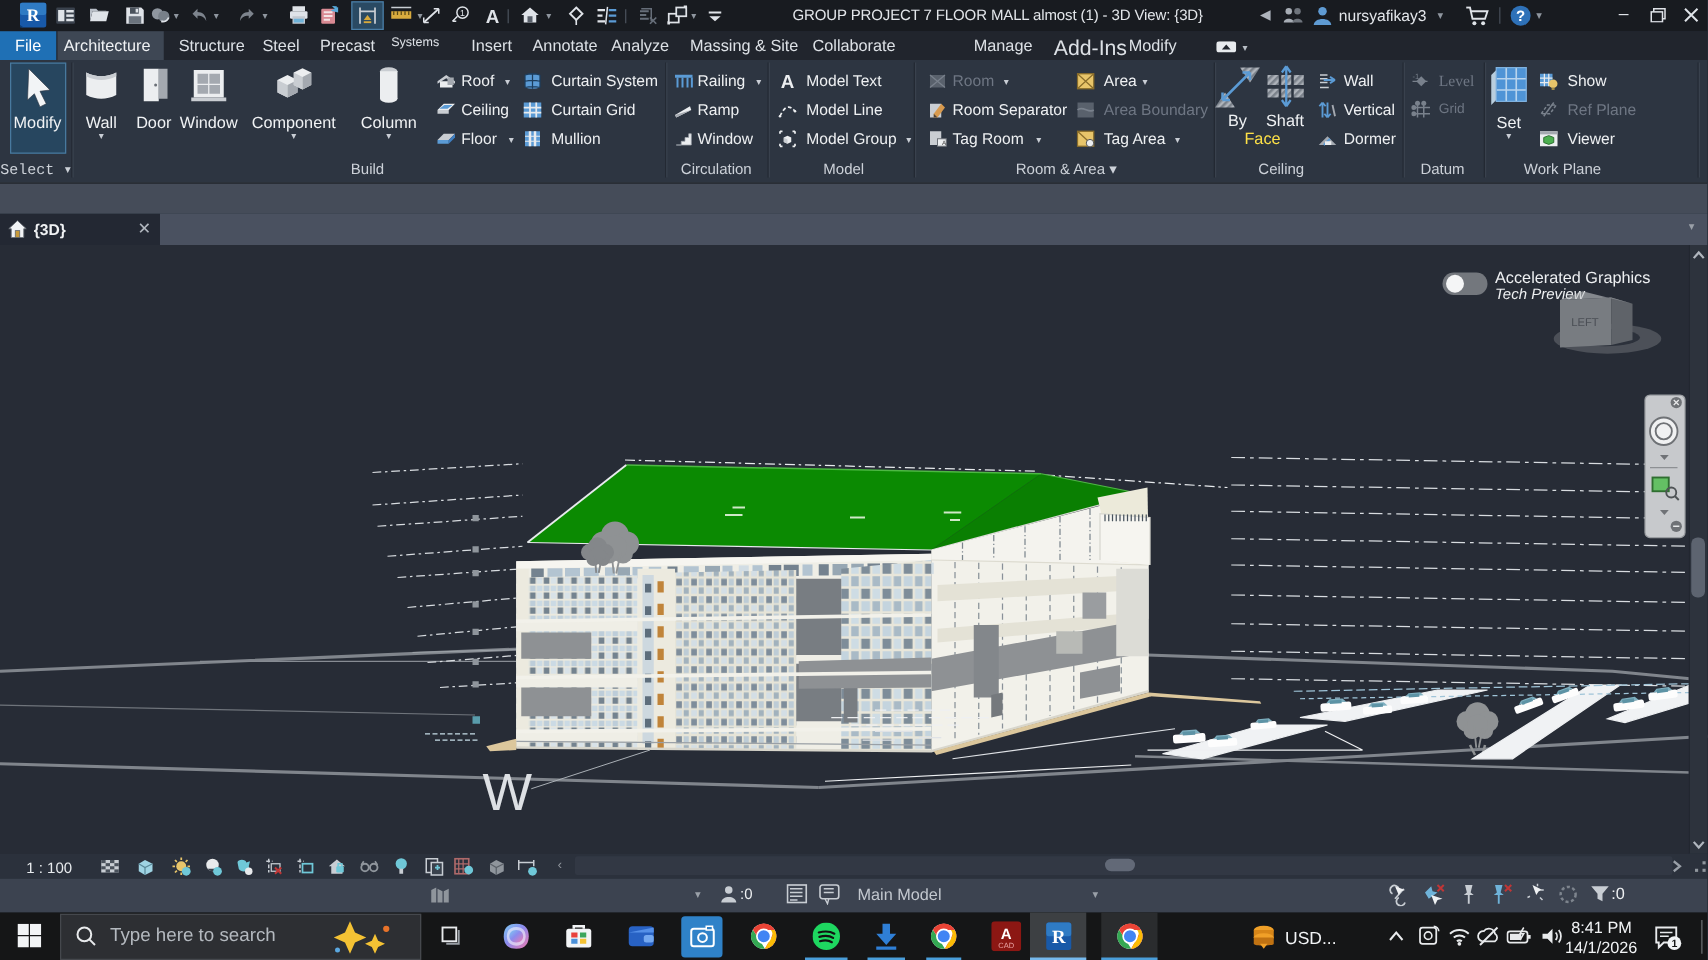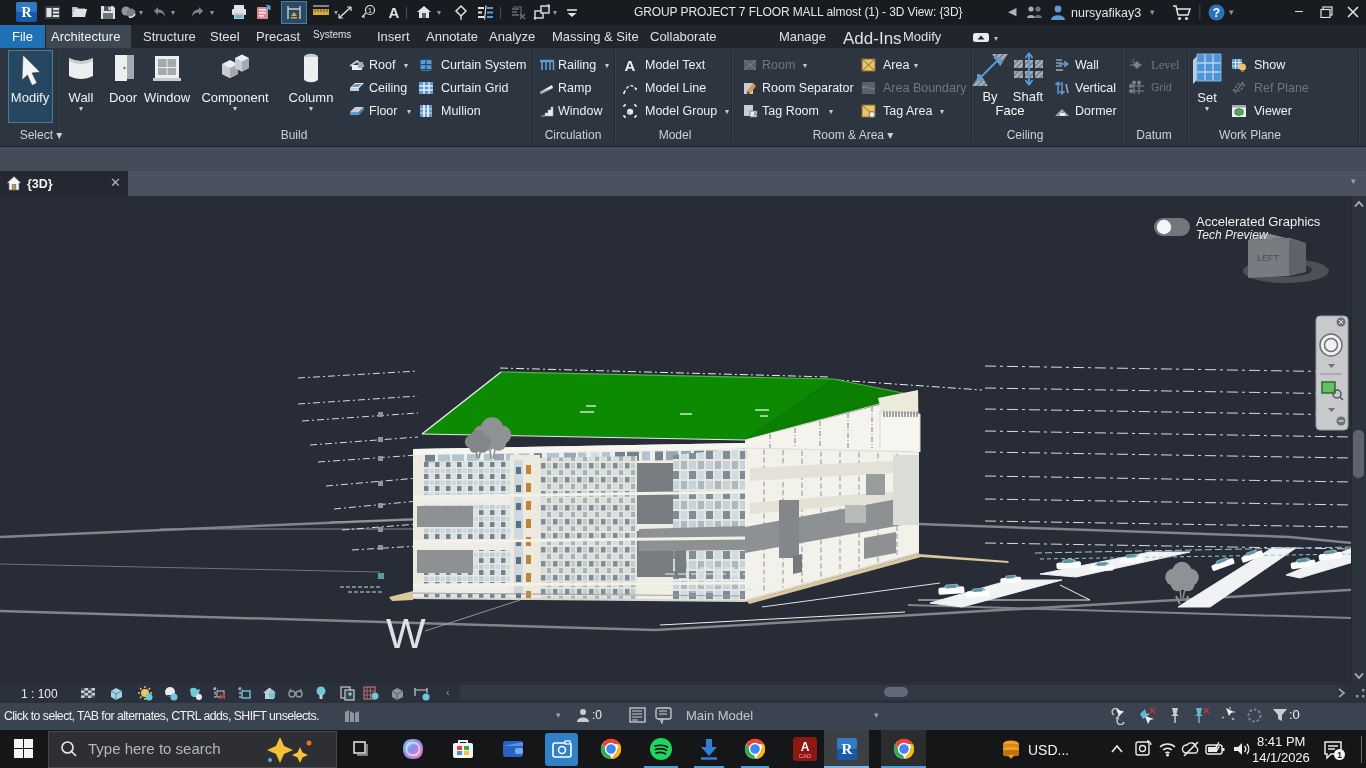--- a/index.html
+++ b/index.html
@@ -185,21 +185,21 @@
 <div class="abs" style="left:731px;top:50px;width:1px;height:92px;background:#232933;"></div>
 <div class="abs" style="left:732px;top:50px;width:1px;height:92px;background:#39414d;"></div>
 <div class="abs" style="left:971px;top:50px;width:1px;height:92px;background:#232933;"></div>
 <div class="abs" style="left:972px;top:50px;width:1px;height:92px;background:#39414d;"></div>
 <div class="abs" style="left:1122px;top:50px;width:1px;height:92px;background:#232933;"></div>
 <div class="abs" style="left:1123px;top:50px;width:1px;height:92px;background:#39414d;"></div>
 <div class="abs" style="left:1187px;top:50px;width:1px;height:92px;background:#232933;"></div>
 <div class="abs" style="left:1188px;top:50px;width:1px;height:92px;background:#39414d;"></div>
 <div class="abs" style="left:1358px;top:50px;width:1px;height:92px;background:#232933;"></div>
 <div class="abs" style="left:1359px;top:50px;width:1px;height:92px;background:#39414d;"></div>
-<div class="tx" style="left:41px;top:128px;color:#ccd1d8;font-size:12px;transform:translateX(-50%);">Select ▾</div>
+<div class="tx" style="left:29px;top:128px;color:#ccd1d8;font-size:12px;transform:translateX(-50%);font-family:Liberation Mono, monospace;">Select ▾</div>
 <div class="tx" style="left:294px;top:128px;color:#ccd1d8;font-size:12px;transform:translateX(-50%);">Build</div>
 <div class="tx" style="left:573px;top:128px;color:#ccd1d8;font-size:12px;transform:translateX(-50%);">Circulation</div>
 <div class="tx" style="left:675px;top:128px;color:#ccd1d8;font-size:12px;transform:translateX(-50%);">Model</div>
 <div class="tx" style="left:853px;top:128px;color:#ccd1d8;font-size:12px;transform:translateX(-50%);">Room &amp; Area ▾</div>
 <div class="tx" style="left:1025px;top:128px;color:#ccd1d8;font-size:12px;transform:translateX(-50%);">Ceiling</div>
 <div class="tx" style="left:1154px;top:128px;color:#ccd1d8;font-size:12px;transform:translateX(-50%);">Datum</div>
 <div class="tx" style="left:1250px;top:128px;color:#ccd1d8;font-size:12px;transform:translateX(-50%);">Work Plane</div>
 <div class="abs" style="left:8px;top:50px;width:45px;height:73px;background:#27465f;border:1px solid #48799e;"></div>
 <svg class="abs" style="left:17px;top:54px" width="28" height="34" viewBox="0 0 28 34">
 <path d="M6 1 L23 18 L15 19 L20 29 L15 31.5 L10.5 21 L5 26 Z" fill="#f2f4f6" stroke="#2d3541" stroke-width="0.5"></path>
@@ -355,21 +355,21 @@
           <rect width="2" height="4" fill="#7b828b"></rect>
         </pattern>
       </defs>
 <path d="M22 2 L38 2 L30 14 Z" fill="url(#hat)"></path>
       <path d="M2 34 L18 34 L10 22 Z" fill="url(#hat)"></path>
 <path d="M8 28 L30 6" stroke="#5b9bd5" stroke-width="2"></path>
 <path d="M30 6 l-6 0 m6 0 l0 6" stroke="#5b9bd5" stroke-width="2" fill="none"></path>
 <path d="M8 28 l6 0 m-6 0 l0 -6" stroke="#5b9bd5" stroke-width="2" fill="none"></path>
     </svg>
 <div class="tx" style="left:990px;top:89px;color:#f0f2f4;font-size:13px;transform:translateX(-50%);">By</div>
-<div class="tx" style="left:990px;top:103px;color:#ffffff;font-size:13px;transform:translateX(-50%);padding-left:40px;">Face</div>
+<div class="tx" style="left:990px;top:103px;color:#fde047;font-size:13px;transform:translateX(-50%);padding-left:40px;">Face</div>
 <svg class="abs" style="left:1008px;top:52px" width="40" height="36" viewBox="0 0 40 36">
 <g fill="url(#hat)">
         <rect x="6" y="8" width="9" height="8"></rect>
         <rect x="17" y="8" width="8" height="8"></rect>
         <rect x="27" y="8" width="8" height="8"></rect>
         <rect x="6" y="19" width="9" height="7"></rect>
         <rect x="17" y="19" width="8" height="7"></rect>
         <rect x="27" y="19" width="8" height="7"></rect>
       </g>
 <path d="M21 1 V33 M21 1 l-3.5 5 M21 1 l3.5 5 M21 33 l-3.5 -5 M21 33 l3.5 -5" stroke="#5b9bd5" stroke-width="1.8" fill="none"></path>
@@ -829,21 +829,20 @@
       <path d="M2 2 L7 6 L2 10" stroke="#9aa0a8" stroke-width="1.8" fill="none"></path>
     </svg>
 <svg class="abs" style="left:1354px;top:688px" width="12" height="12" viewBox="0 0 12 12">
       <g fill="#8f959c">
         <rect x="8" y="1" width="2.5" height="2.5"></rect>
         <rect x="8" y="7" width="2.5" height="2.5"></rect>
         <rect x="2" y="7" width="2.5" height="2.5"></rect>
       </g>
     </svg>
 <div class="abs" style="left:0;top:703px;width:1366px;height:27px;background:#3c4350;"></div>
-<div class="tx" style="left:4px;top:709px;color:#eef0f2;font-size:12.3px;letter-spacing:-0.55px;">Click to select, TAB for alternates, CTRL adds, SHIFT unselects.</div>
 <svg class="abs" style="left:342px;top:706px" width="20" height="20" viewBox="0 0 20 20">
 <path d="M3 16 L3 6 L7 4 L7 16 Z M8 16 L8 5 L12 7 L12 16 Z M13 16 L13 7 L17 5 L17 16Z" fill="#8f959c"></path>
     </svg>
 <div class="tx" style="left:556px;top:710px;color:#9aa0a8;font-size:9px;">▾</div>
 <svg class="abs" style="left:576px;top:707px" width="18" height="18" viewBox="0 0 18 18">
 <circle cx="7" cy="5" r="3" fill="#c8cdd3"></circle>
       <path d="M1 15 C1 9 13 9 13 15 Z" fill="#c8cdd3"></path>
     </svg>
 <div class="tx" style="left:592px;top:708px;color:#eef0f2;font-size:12px;">:0</div>
 <svg class="abs" style="left:629px;top:707px" width="18" height="17" viewBox="0 0 18 17">

